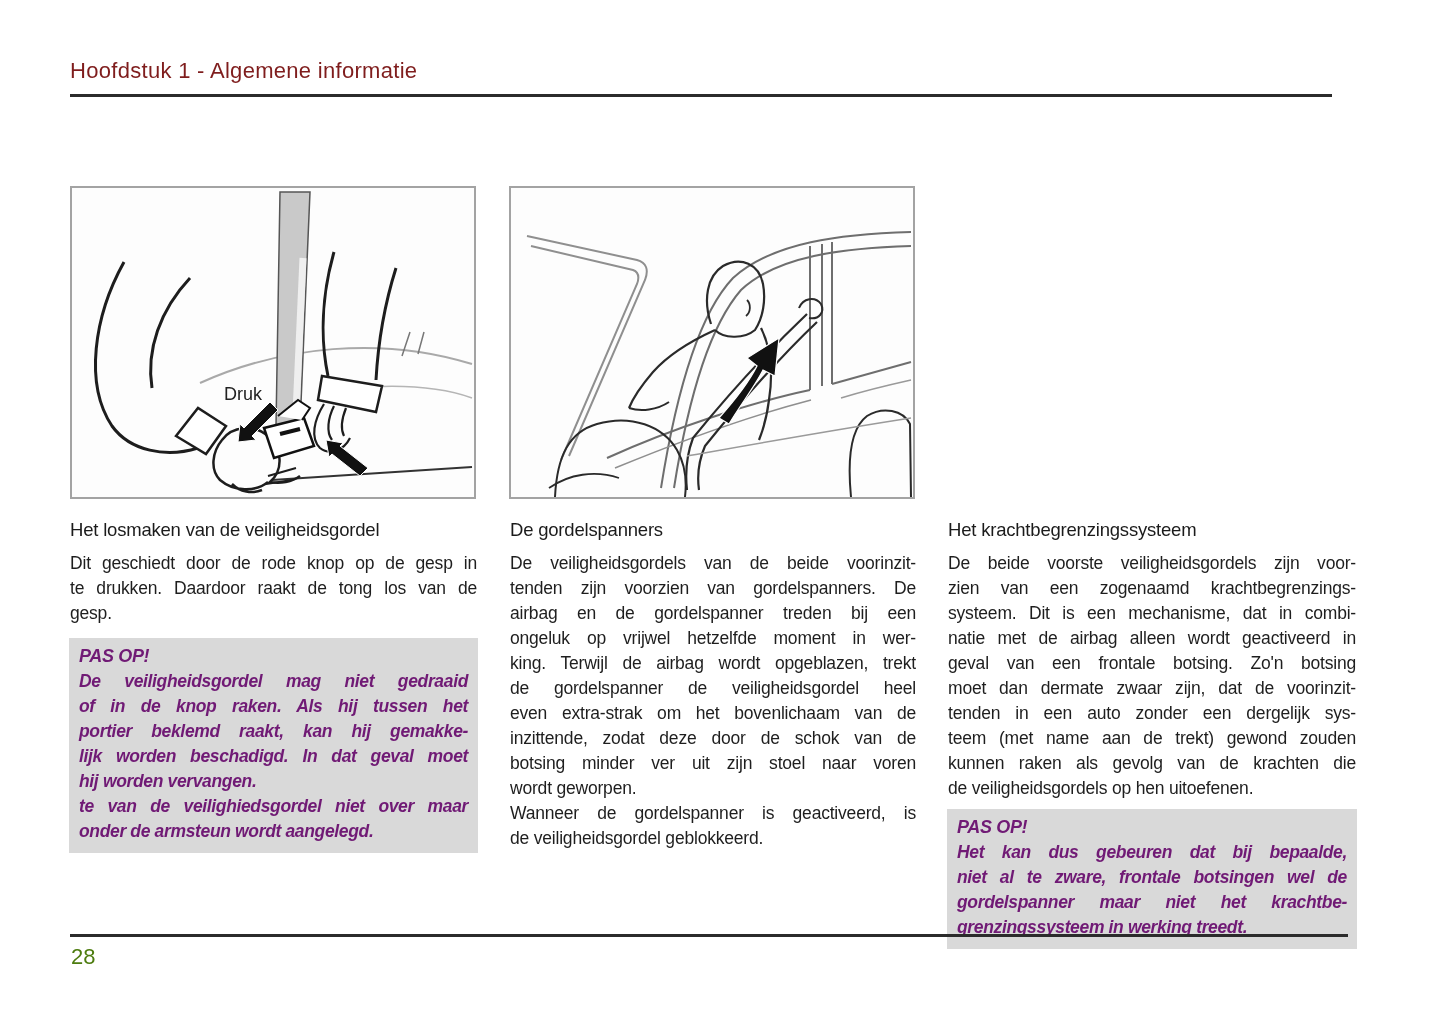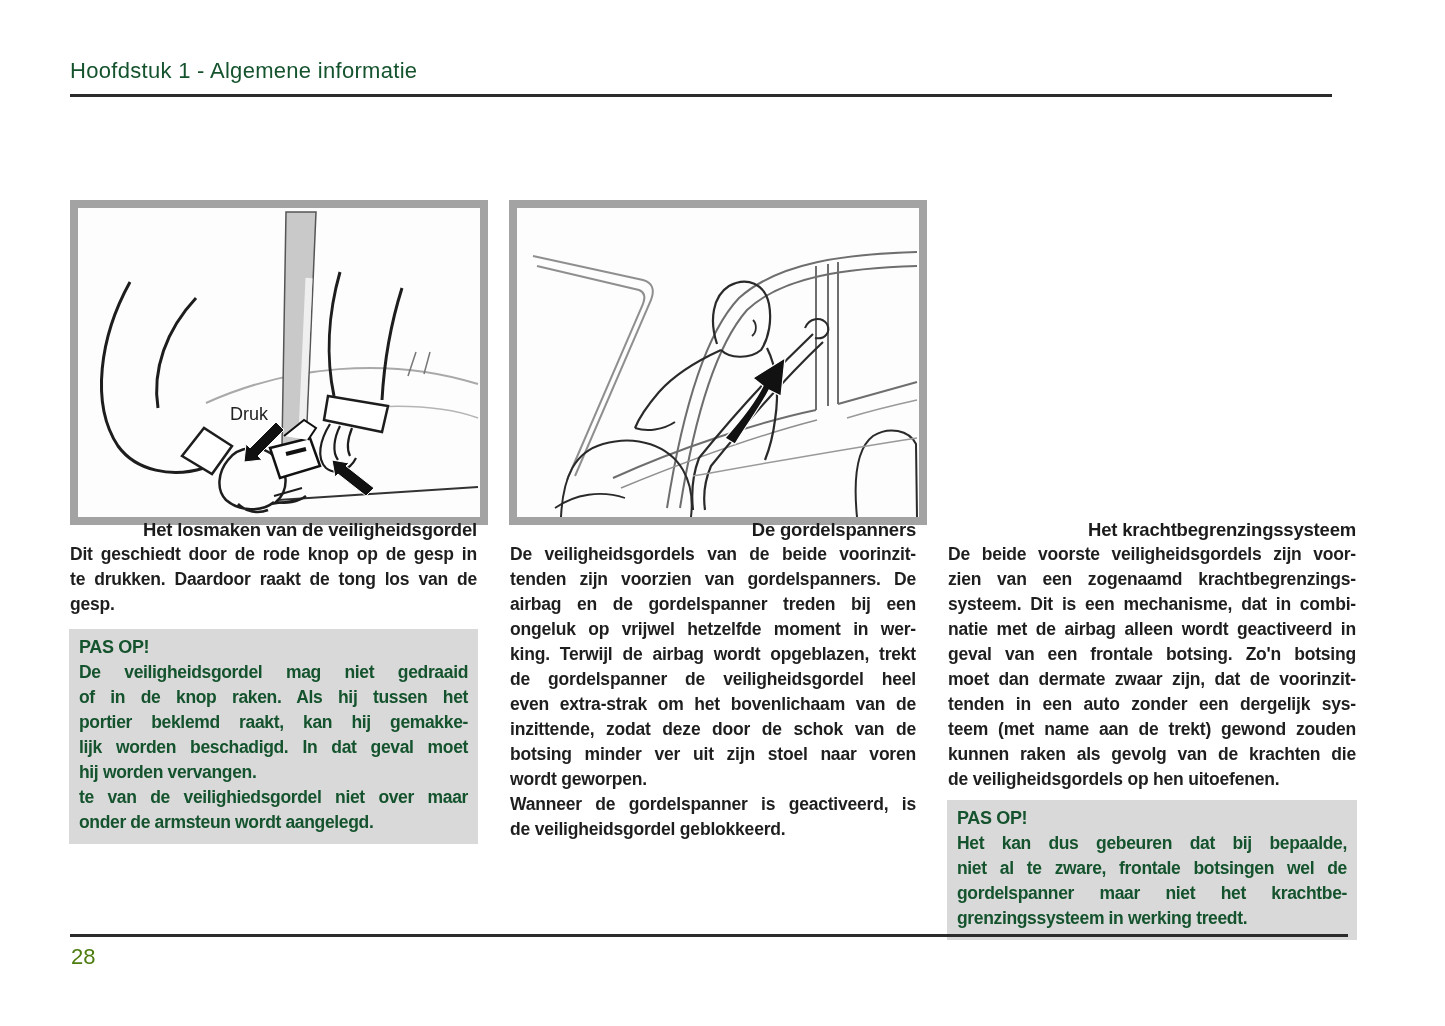--- a/index.html
+++ b/index.html
@@ -6,56 +6,56 @@
   .page{
     position:relative;
     width:1445px;height:1026px;
     background:#ffffff;
     font-family:"Liberation Sans","DejaVu Sans",sans-serif;
     color:#1b1b1b;
     overflow:hidden;
   }
   .hdr{
     position:absolute;left:70px;top:58px;
-    font-size:22px;line-height:26px;letter-spacing:0.3px;color:#14532d;
+    font-size:22px;line-height:26px;letter-spacing:0.3px;color:#7f1d1d;
   }
   .rule{position:absolute;background:#2b2b2b;height:3px;}
   .rule.top{left:70px;top:94px;width:1262px;}
   .rule.bottom{left:70px;top:934px;width:1278px;}
   .pagenum{position:absolute;left:71px;top:944px;font-size:22px;color:#4d7c0f;}
   .fig{
-    position:absolute;top:200px;width:402px;height:309px;
-    border:8px solid #a3a3a3;background:#fdfdfd;
+    position:absolute;top:186px;width:402px;height:309px;
+    border:2px solid #a3a3a3;background:#fdfdfd;
   }
   .fig.f1{left:70px;}
   .fig.f2{left:509px;}
   .fig svg{display:block;width:100%;height:100%;}
   .col{position:absolute;top:517px;}
   .col.c1{left:70px;width:407px;}
   .col.c2{left:510px;width:406px;}
   .col.c3{left:948px;width:408px;}
   .colhead{
-    font-size:18.5px;font-weight:bold;line-height:25px;
-    letter-spacing:-0.2px;white-space:nowrap;text-align:right;
+    font-size:18.5px;font-weight:normal;line-height:25px;
+    letter-spacing:-0.2px;white-space:nowrap;
   }
   .ln{
     font-size:17.5px;line-height:25px;letter-spacing:-0.2px;
     color:#1e1e1e;
   }
   .ln.j{text-align:justify;text-align-last:justify;}
   .warnbox{
     background:#d9d9d9;
     padding:6px 10px 9px 10px;
     margin-left:-1px;margin-right:-1px;
   }
-  .warnbox .ln{font-weight:bold;letter-spacing:-0.35px;color:#14532d;}
+  .warnbox .ln{font-weight:bold;letter-spacing:-0.35px;color:#701a75;font-style:italic;}
   .warnbox .wtitle{font-weight:bold;font-size:18px;line-height:25px;}
   .c1 .warnbox{margin-top:12px;}
   .c3 .warnbox{margin-top:8px;}
-  .bodyblock{margin-top:0;font-weight:bold;}
+  .bodyblock{margin-top:9px;}
 </style>
 </head>
 <body>
 
 <div class="page">
 
   <div class="hdr">Hoofdstuk 1 - Algemene informatie</div>
   <div class="rule top"></div>
 
   <div class="fig f1">

